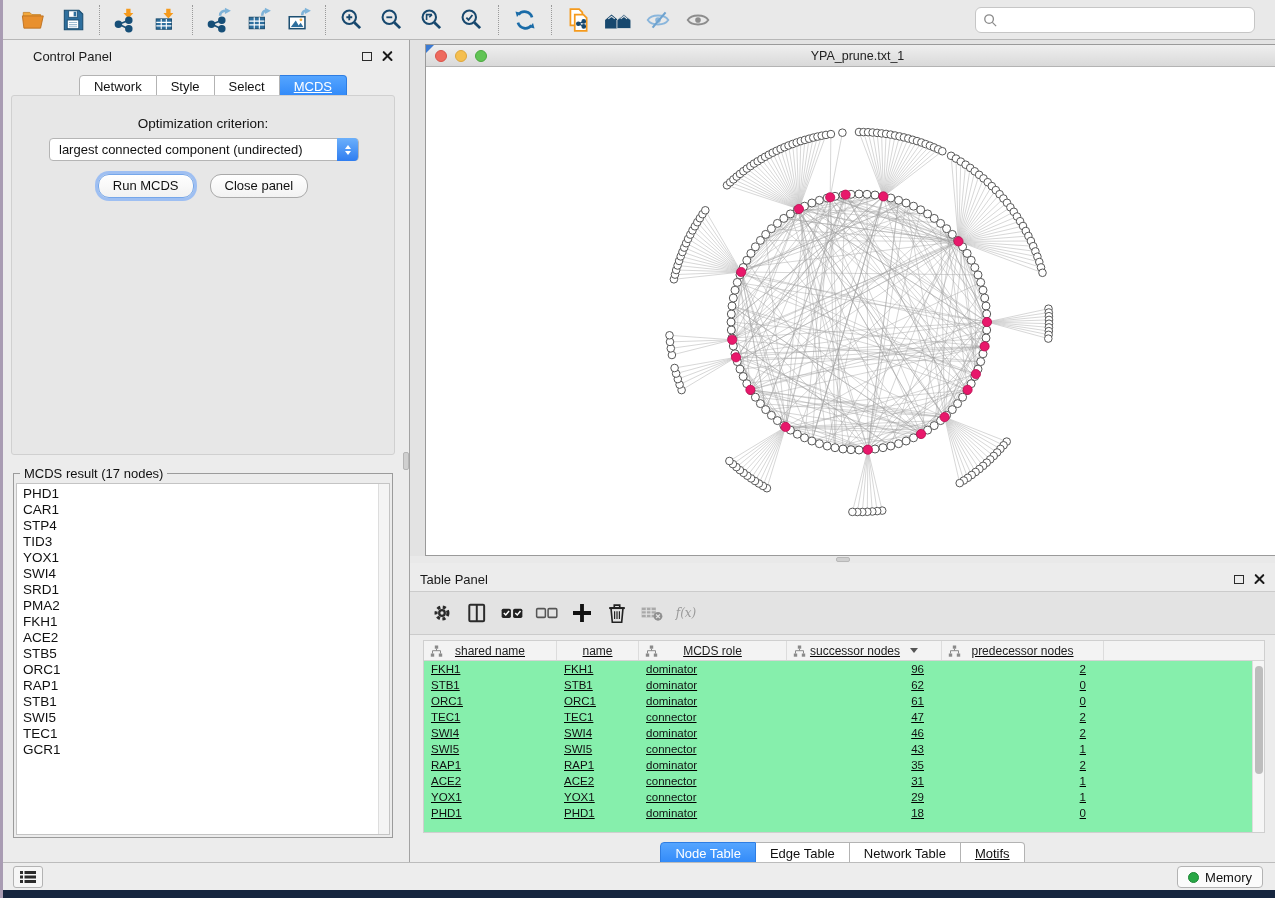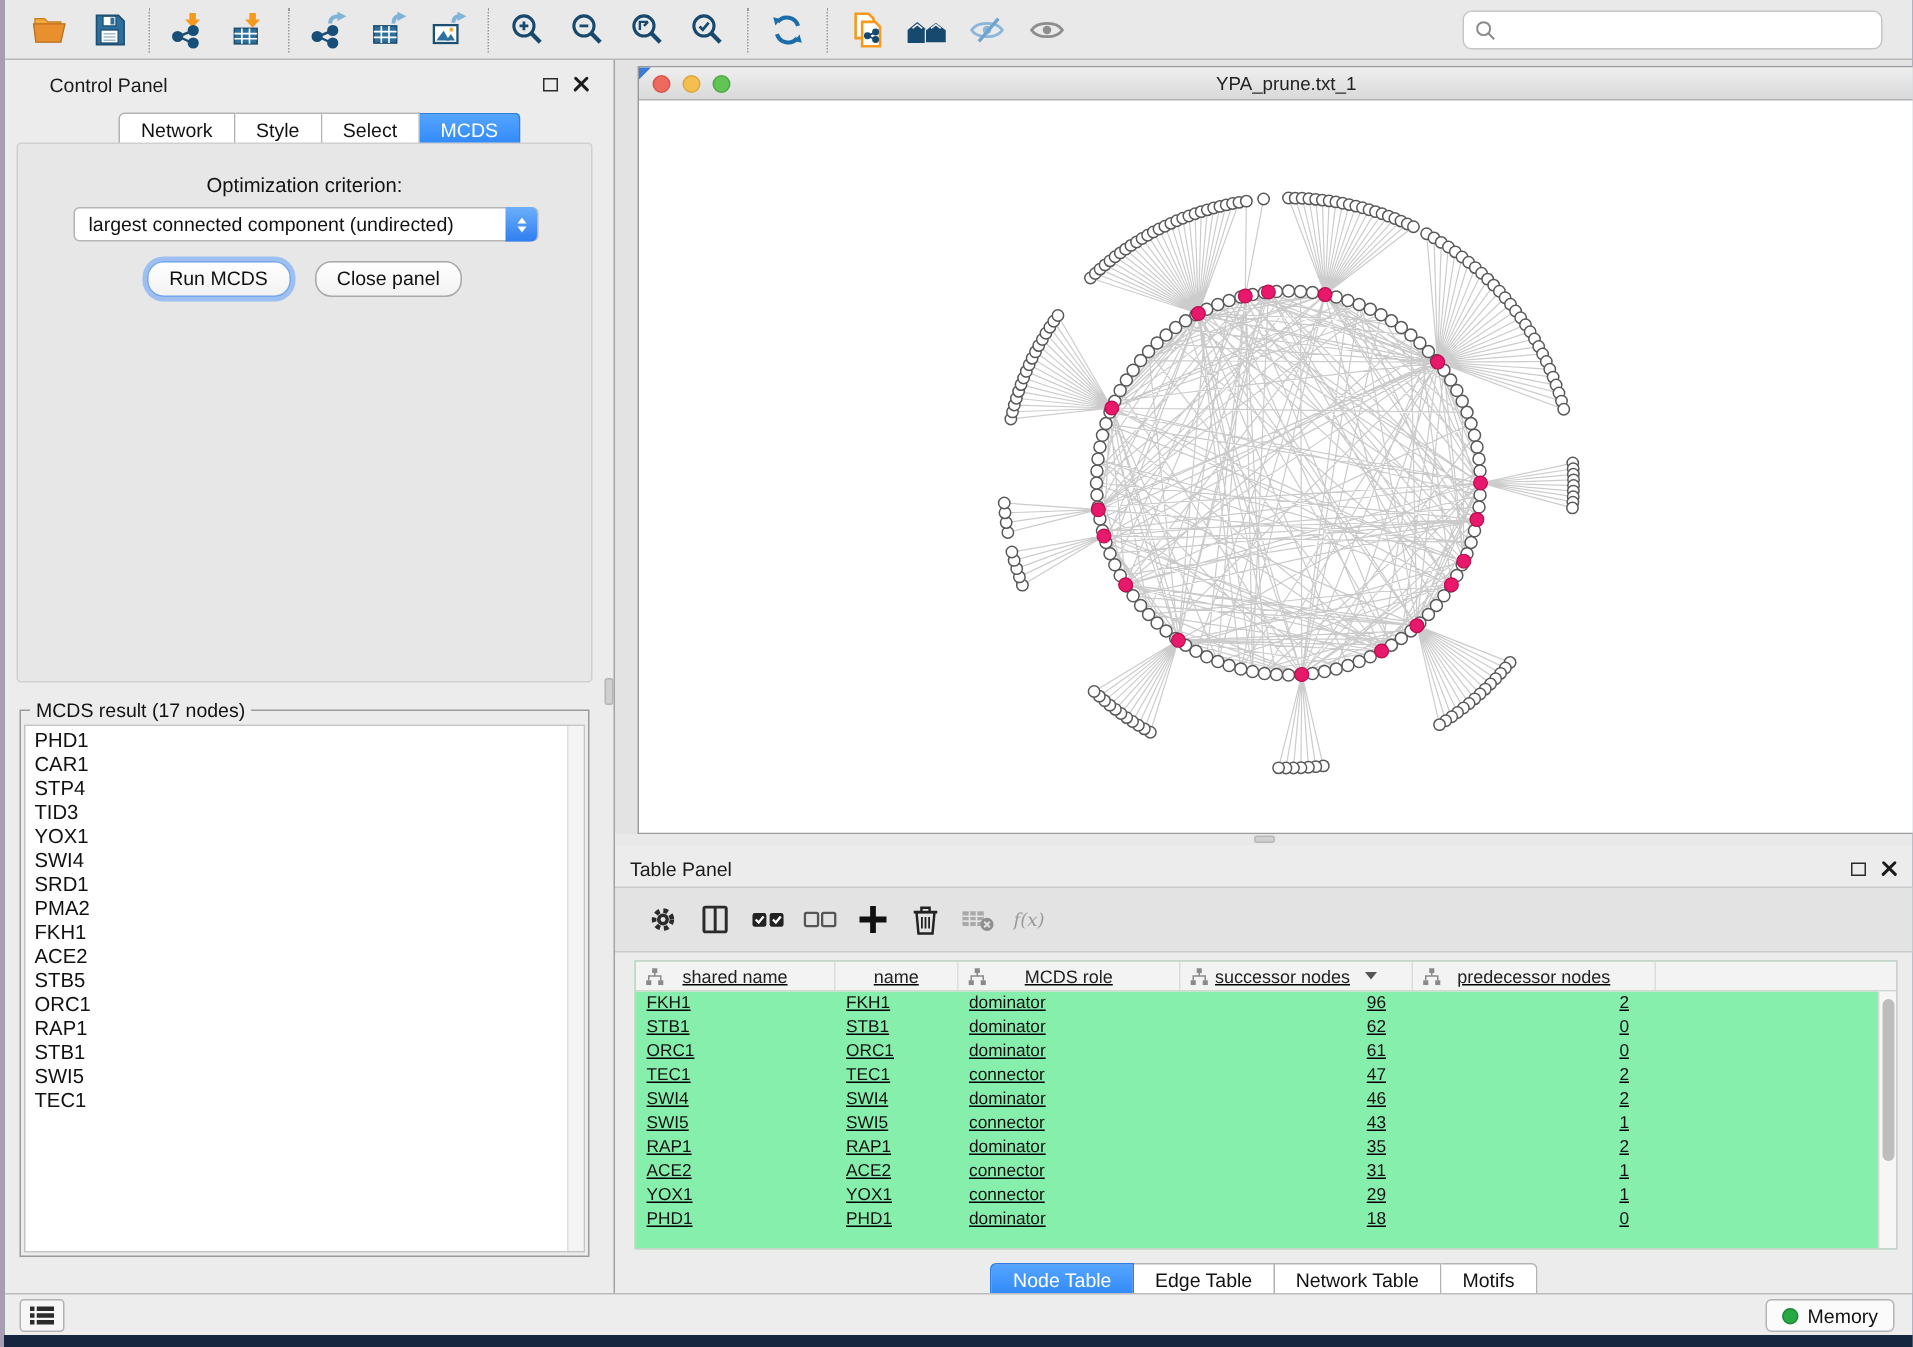--- a/index.html
+++ b/index.html
@@ -24,21 +24,21 @@
   .panel-title { font-size:13px; color:#1a1a1a; flex:1; }
   .float-icon { width:10px; height:9px; border:1.5px solid #2b2b2b; margin-right:10px; }
   .x-icon { width:11px; height:11px; position:relative; }
   .x-icon::before,.x-icon::after { content:""; position:absolute; left:-1px; top:4.5px; width:13px; height:2.4px;
     background:#1b1b1b; border-radius:1px; }
   .x-icon::before { transform:rotate(45deg);} .x-icon::after { transform:rotate(-45deg);}
   .tabrow { display:flex; justify-content:center; margin-top:9px; }
   .tab { font-size:13px; padding:3px 14px 4px; background:#fff; border:1px solid #b3b3b3; border-left:none;
     color:#111; }
   .tab:first-child { border-left:1px solid #b3b3b3; border-radius:4px 0 0 4px; }
-  .tab:last-child { border-radius:0 4px 4px 0; }
+  .tab:last-child { border-radius:0 4px 4px 0;text-decoration:underline; }
   .tab.active { background:linear-gradient(#55a5ff,#2e87f8); color:#fff; border-color:#2e7de2; }
   #mcdsBox { position:absolute; left:8px; top:55px; width:384px; height:360px; background:#e7e7e7;
     border:1px solid #d0d0d0; border-radius:3px; }
   #optLabel { text-align:center; margin-top:20px; font-size:13.5px; color:#111; }
   #criterion { position:absolute; left:37px; top:42px; width:310px; height:23px; background:#fff;
     border:1px solid #b5b5b5; border-radius:4px; font-size:13px; display:flex; align-items:center;
     padding-left:9px; color:#111; }
   .stepper { position:absolute; right:0; top:-1px; width:21px; height:23px; border-radius:0 4px 4px 0;
     background:linear-gradient(#6cb0fb,#2f7df0); display:flex; flex-direction:column; align-items:center;
     justify-content:center; gap:2px; }
@@ -303,20 +303,21 @@
           <div class="item">SRD1</div>
           <div class="item">PMA2</div>
           <div class="item">FKH1</div>
           <div class="item">ACE2</div>
           <div class="item">STB5</div>
           <div class="item">ORC1</div>
           <div class="item">RAP1</div>
           <div class="item">STB1</div>
           <div class="item">SWI5</div>
           <div class="item">TEC1</div>
+          <div class="item">GCR1</div>
           <div class="track"></div>
       </div>
     </fieldset>
   </div>
 
   <div id="rightbg" class="abs"></div>
   <div id="vsplit" class="abs">
       <div id="vhandle"></div>
     </div>
 

